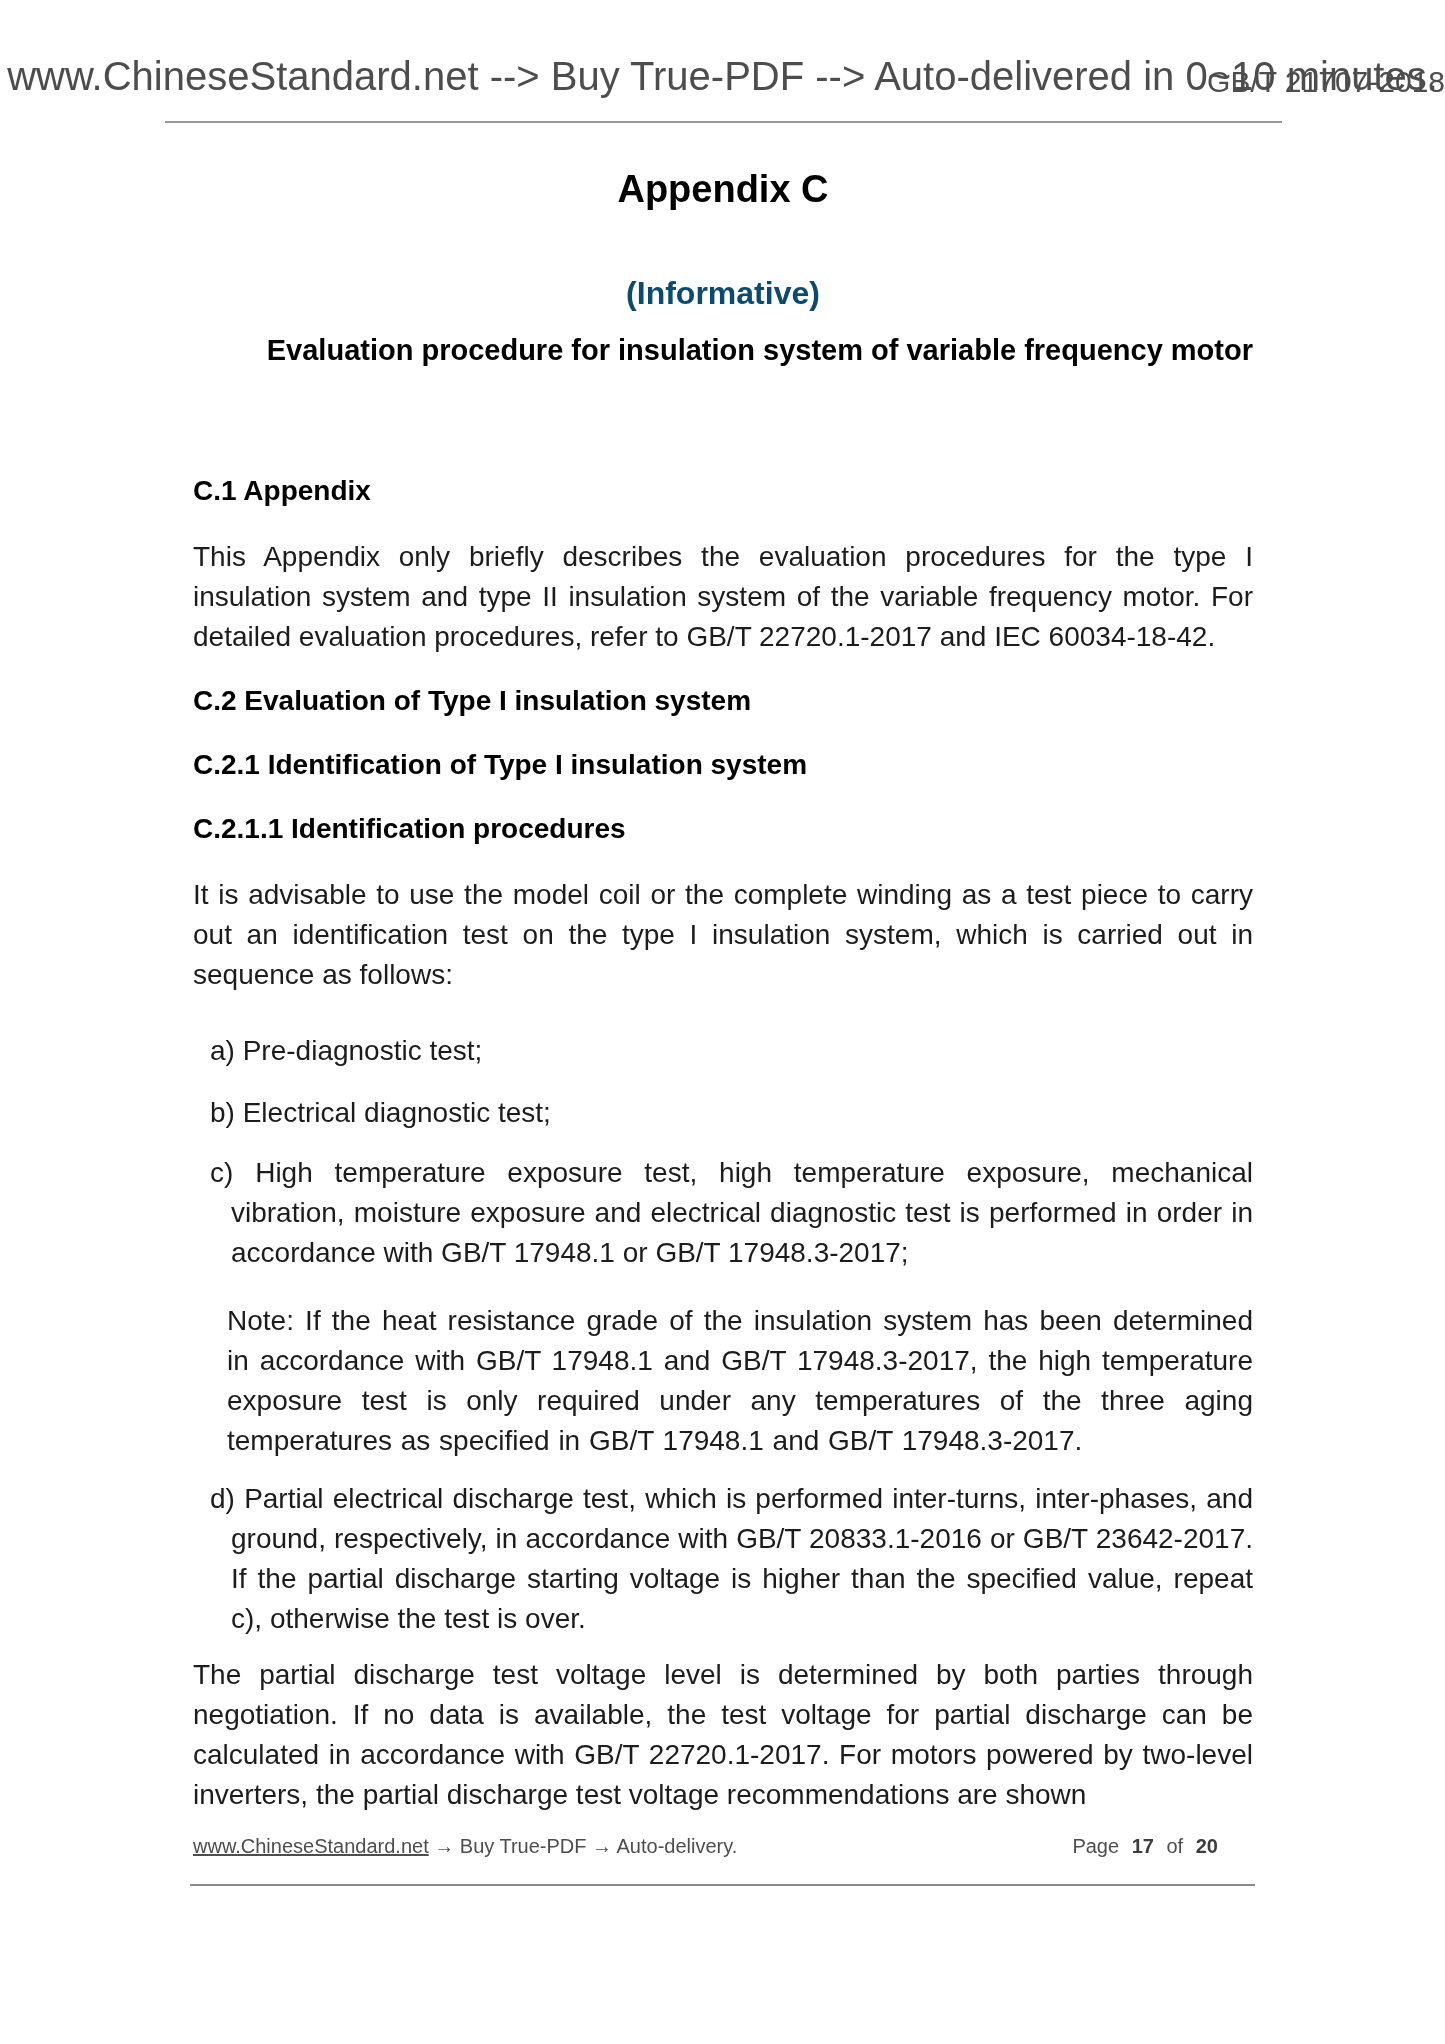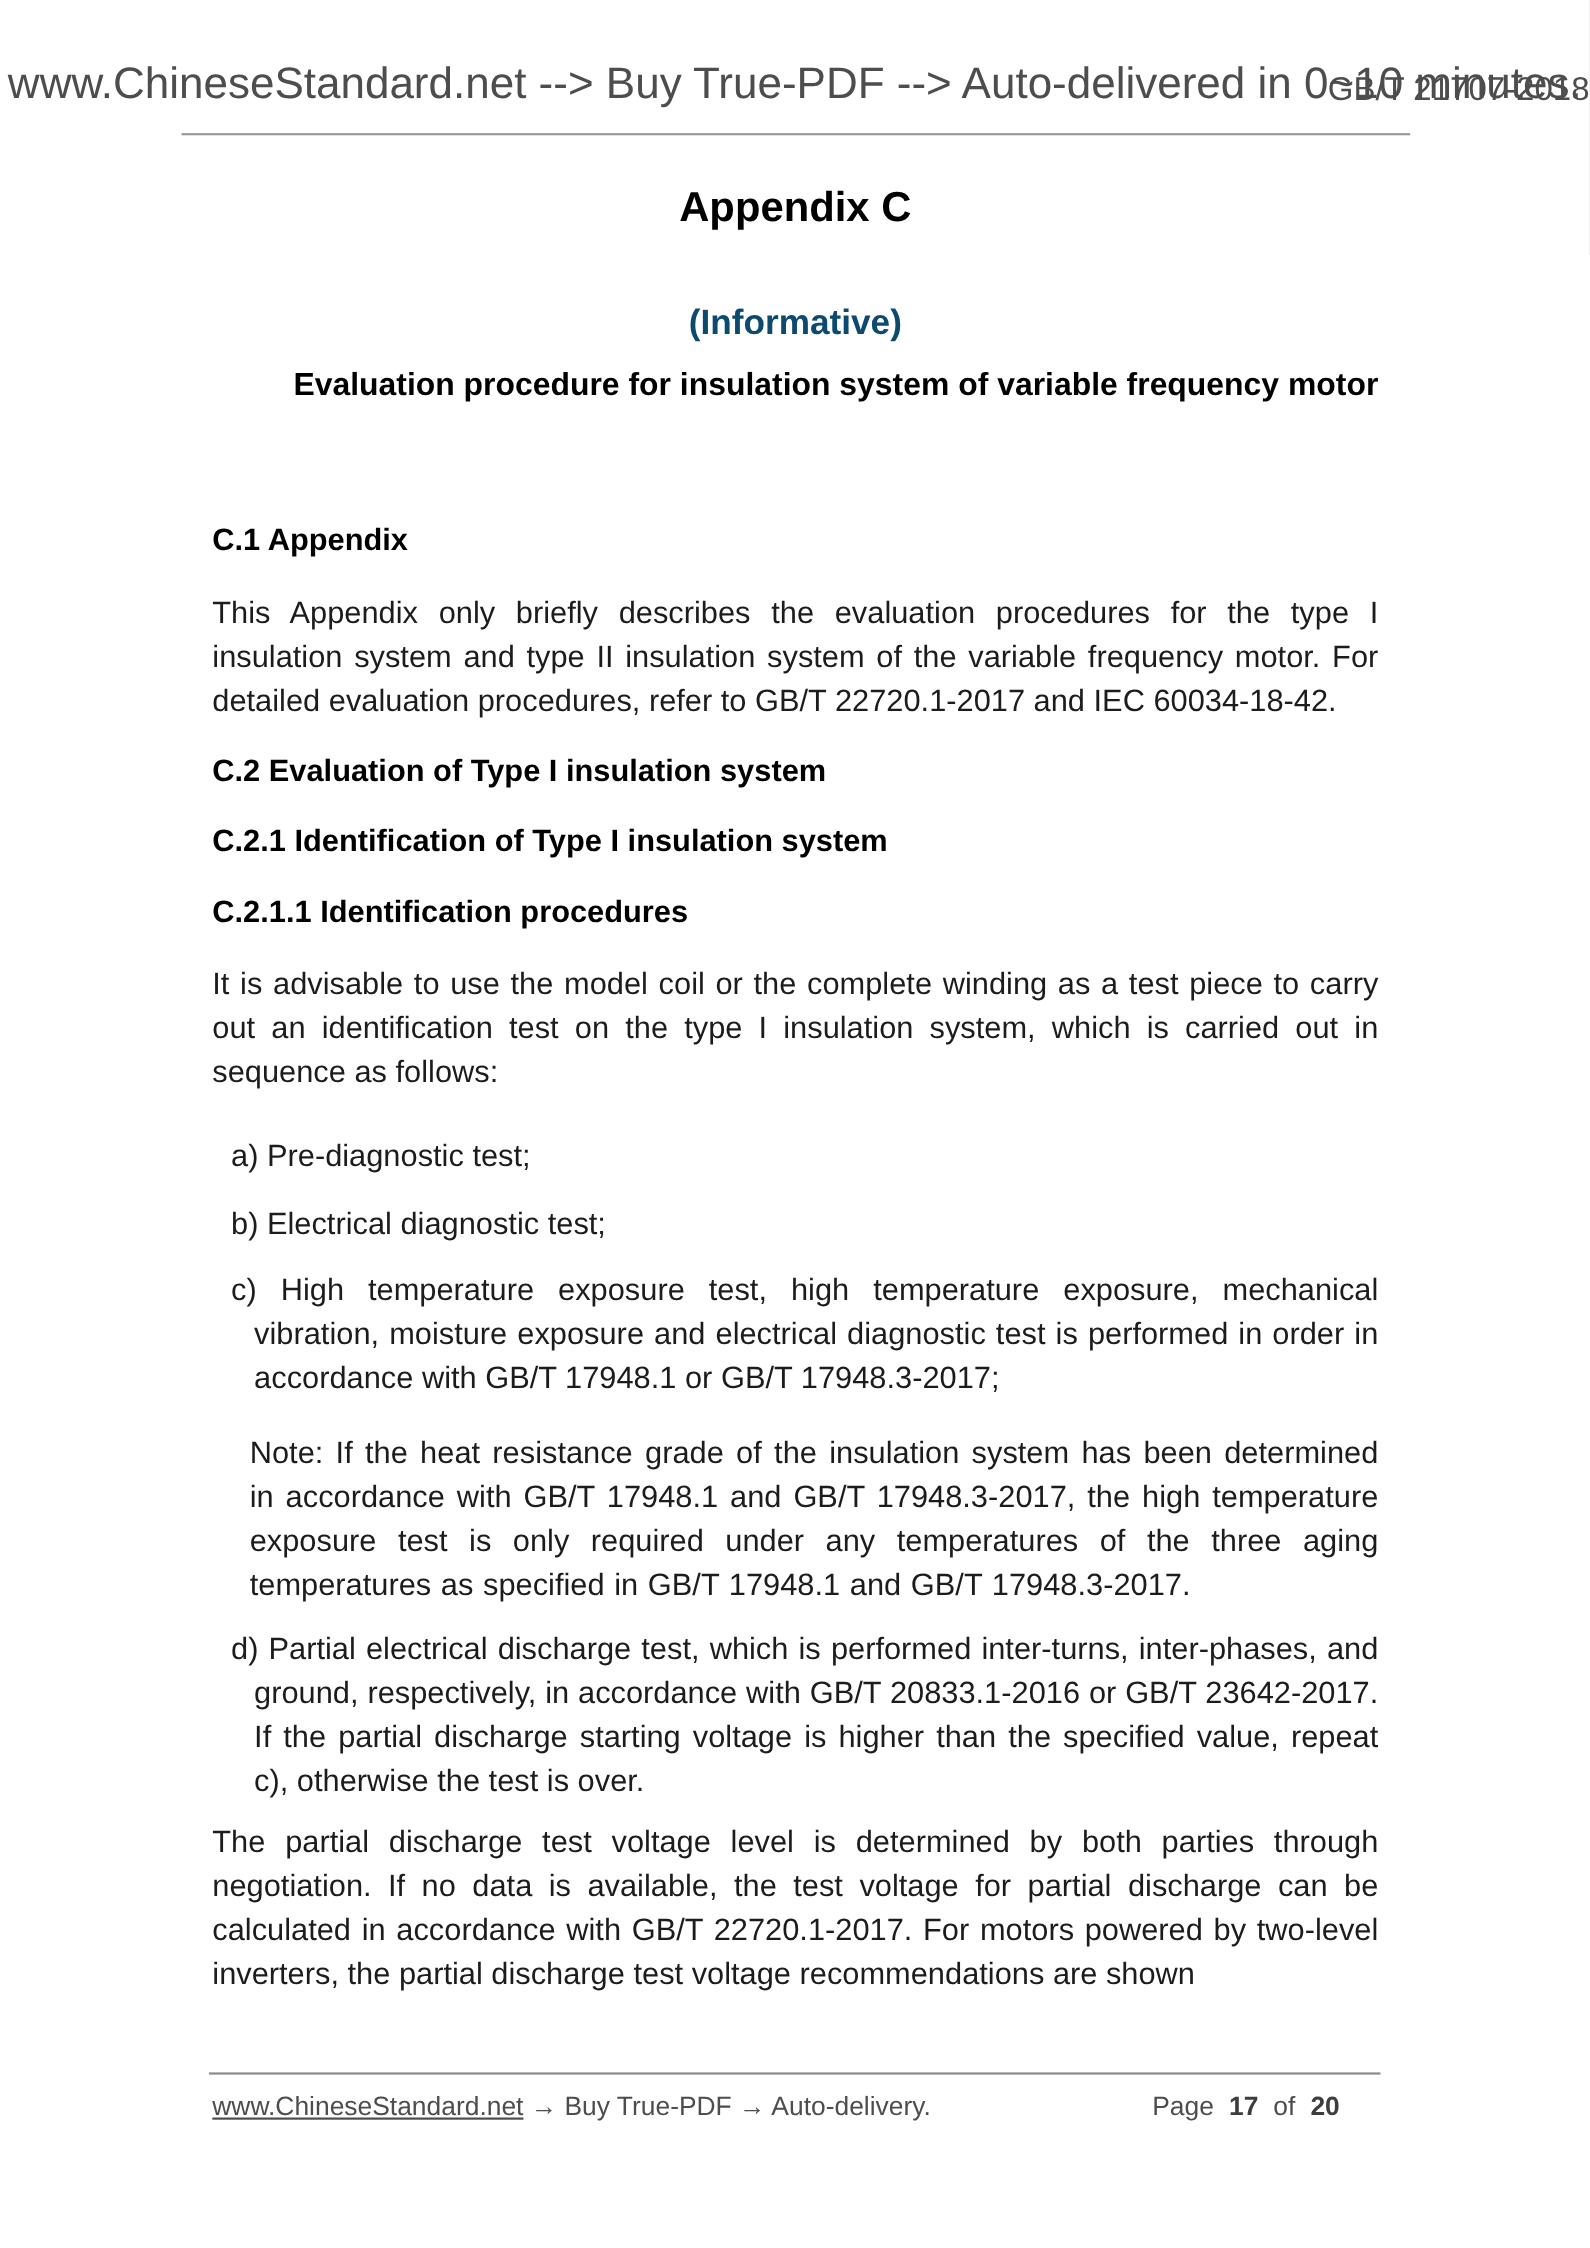--- a/index.html
+++ b/index.html
@@ -106,25 +106,25 @@
   }
   
   .ftr-rule {
     position: absolute;
     top: 1884px; left: 190px; right: 190px;
     border-top: 2px solid #8c8c8c;
     height: 0;
   }
   .footer {
     position: absolute;
-    top: 1902px; left: 193px; right: 192px;
+    top: 1835px; left: 193px; right: 192px;
     display: flex;
     justify-content: space-between;
     align-items: center;
-    font-size: 24px;
+    font-size: 20px;
     color: #4d4d4d;
   }
   .site-link {
     color: #4d4d4d;
     text-decoration: underline;
     cursor: pointer;
   }
   .page-num {
     margin-right: 35px;
     word-spacing: 7px;

